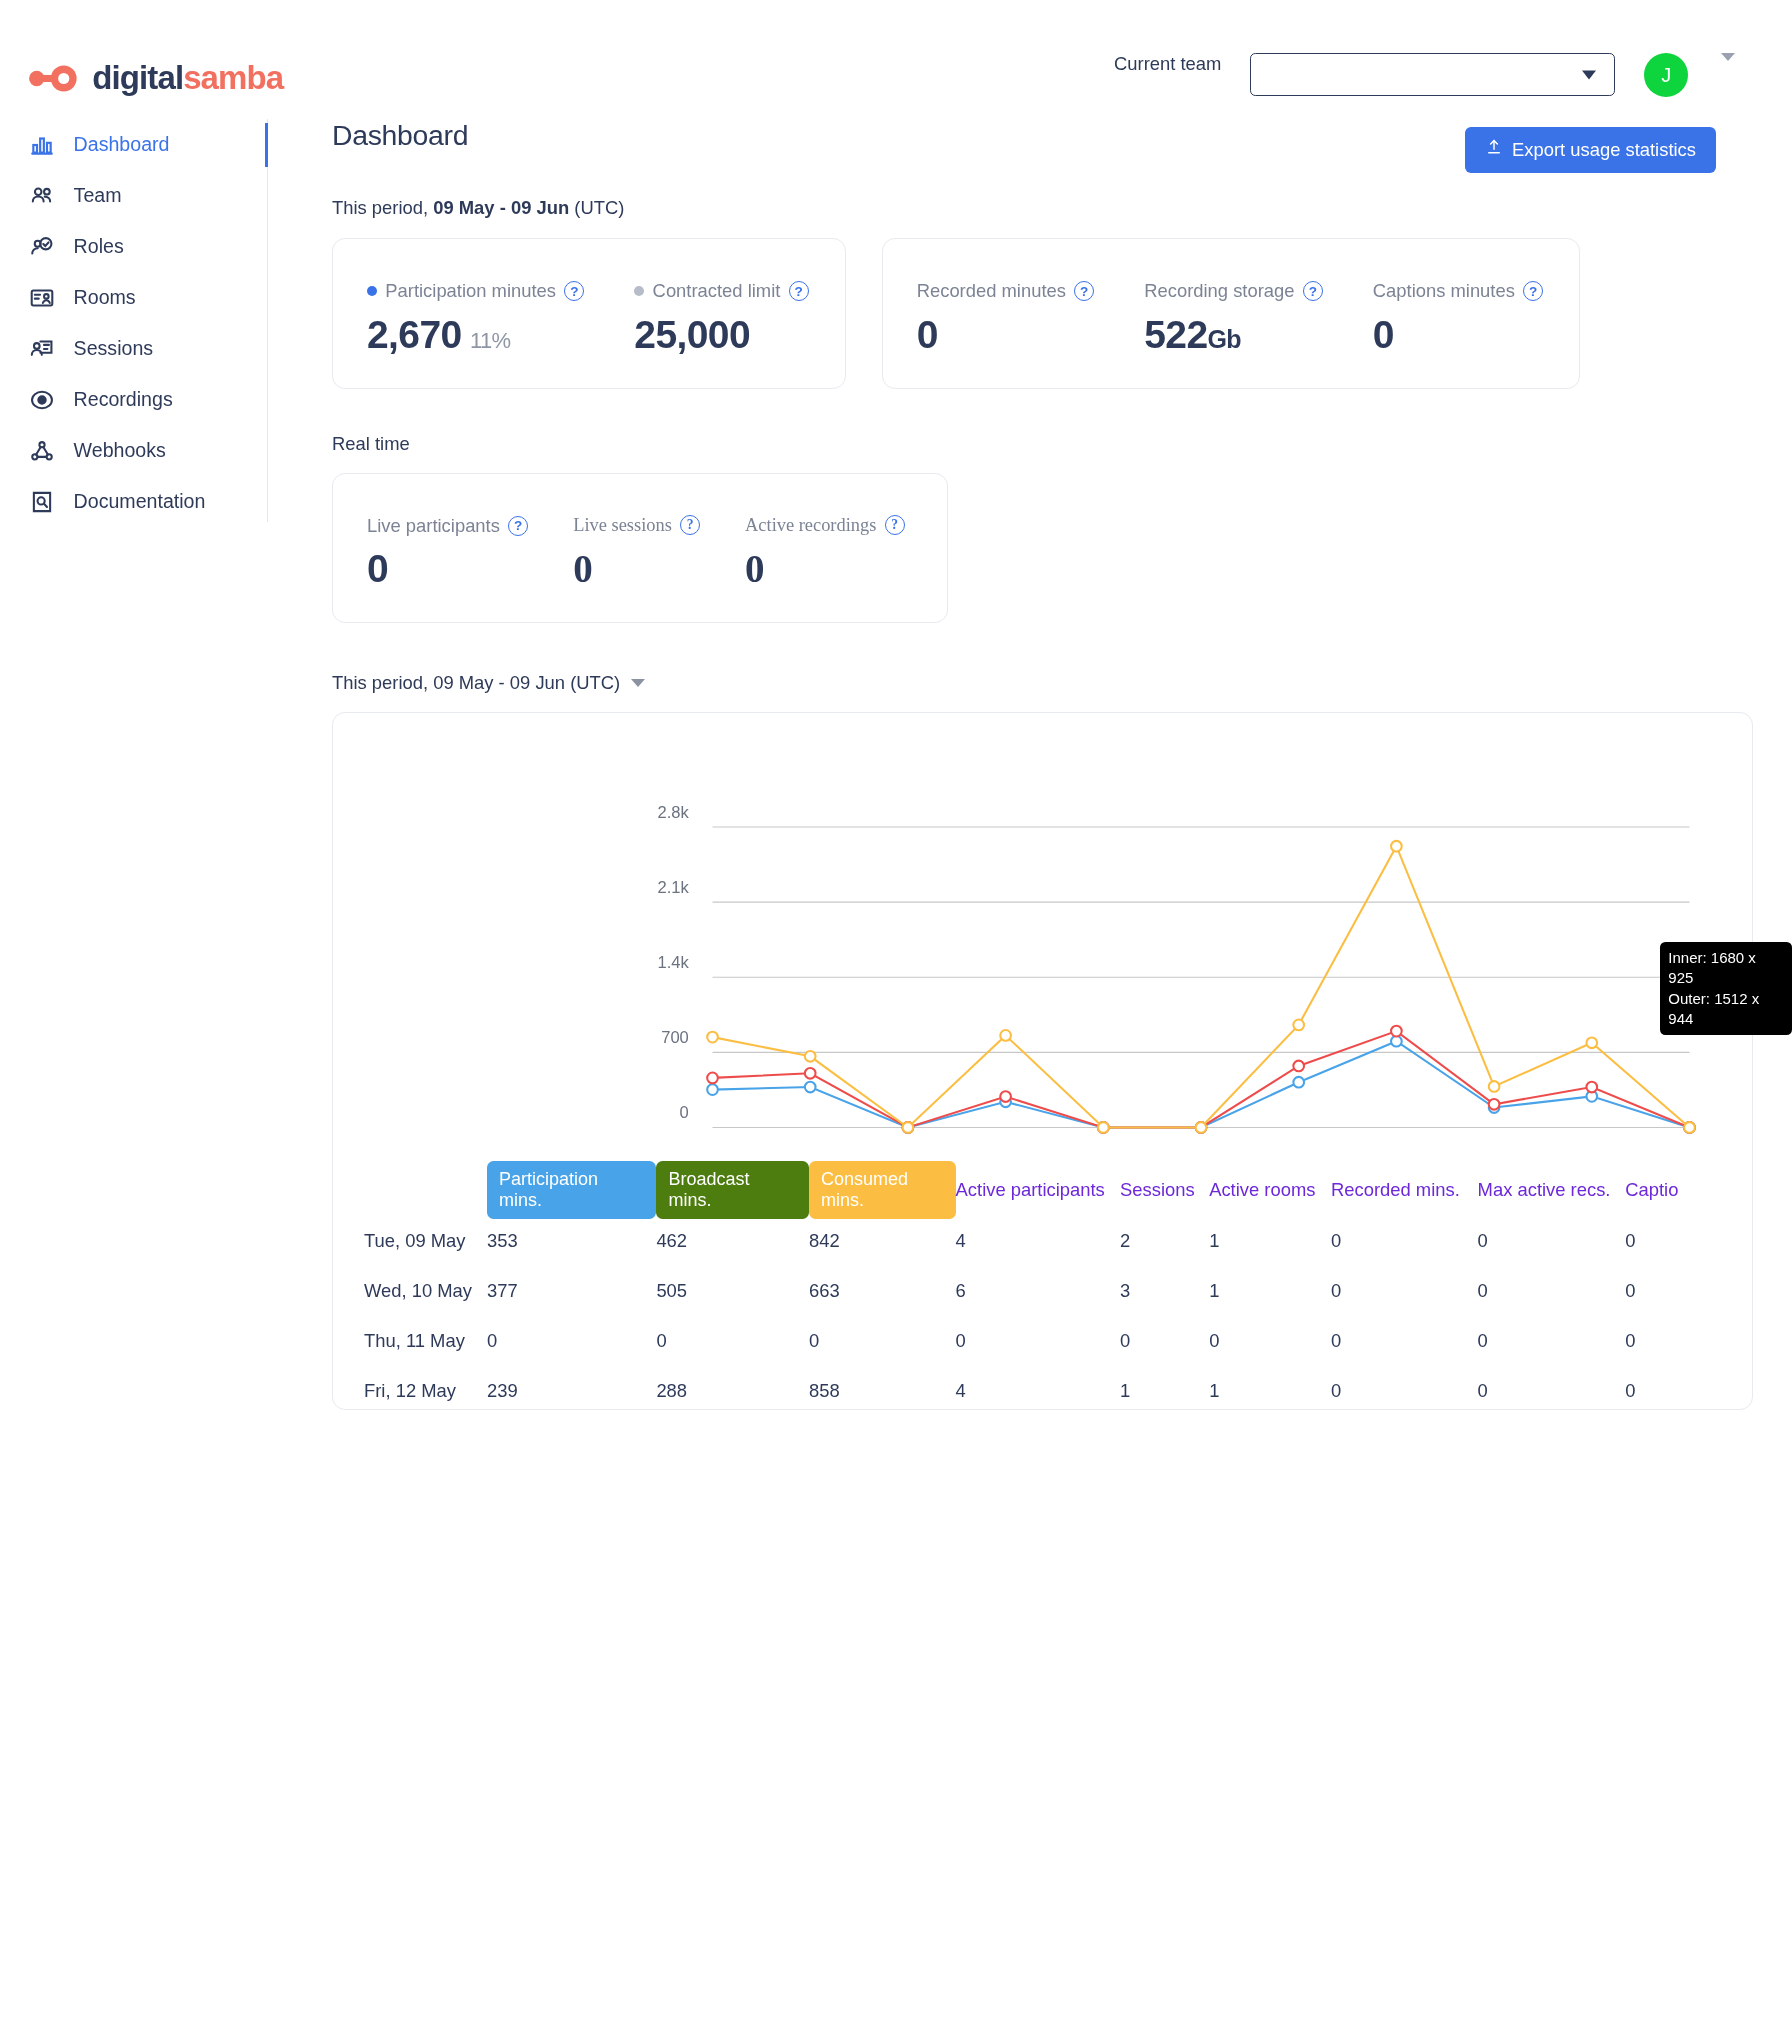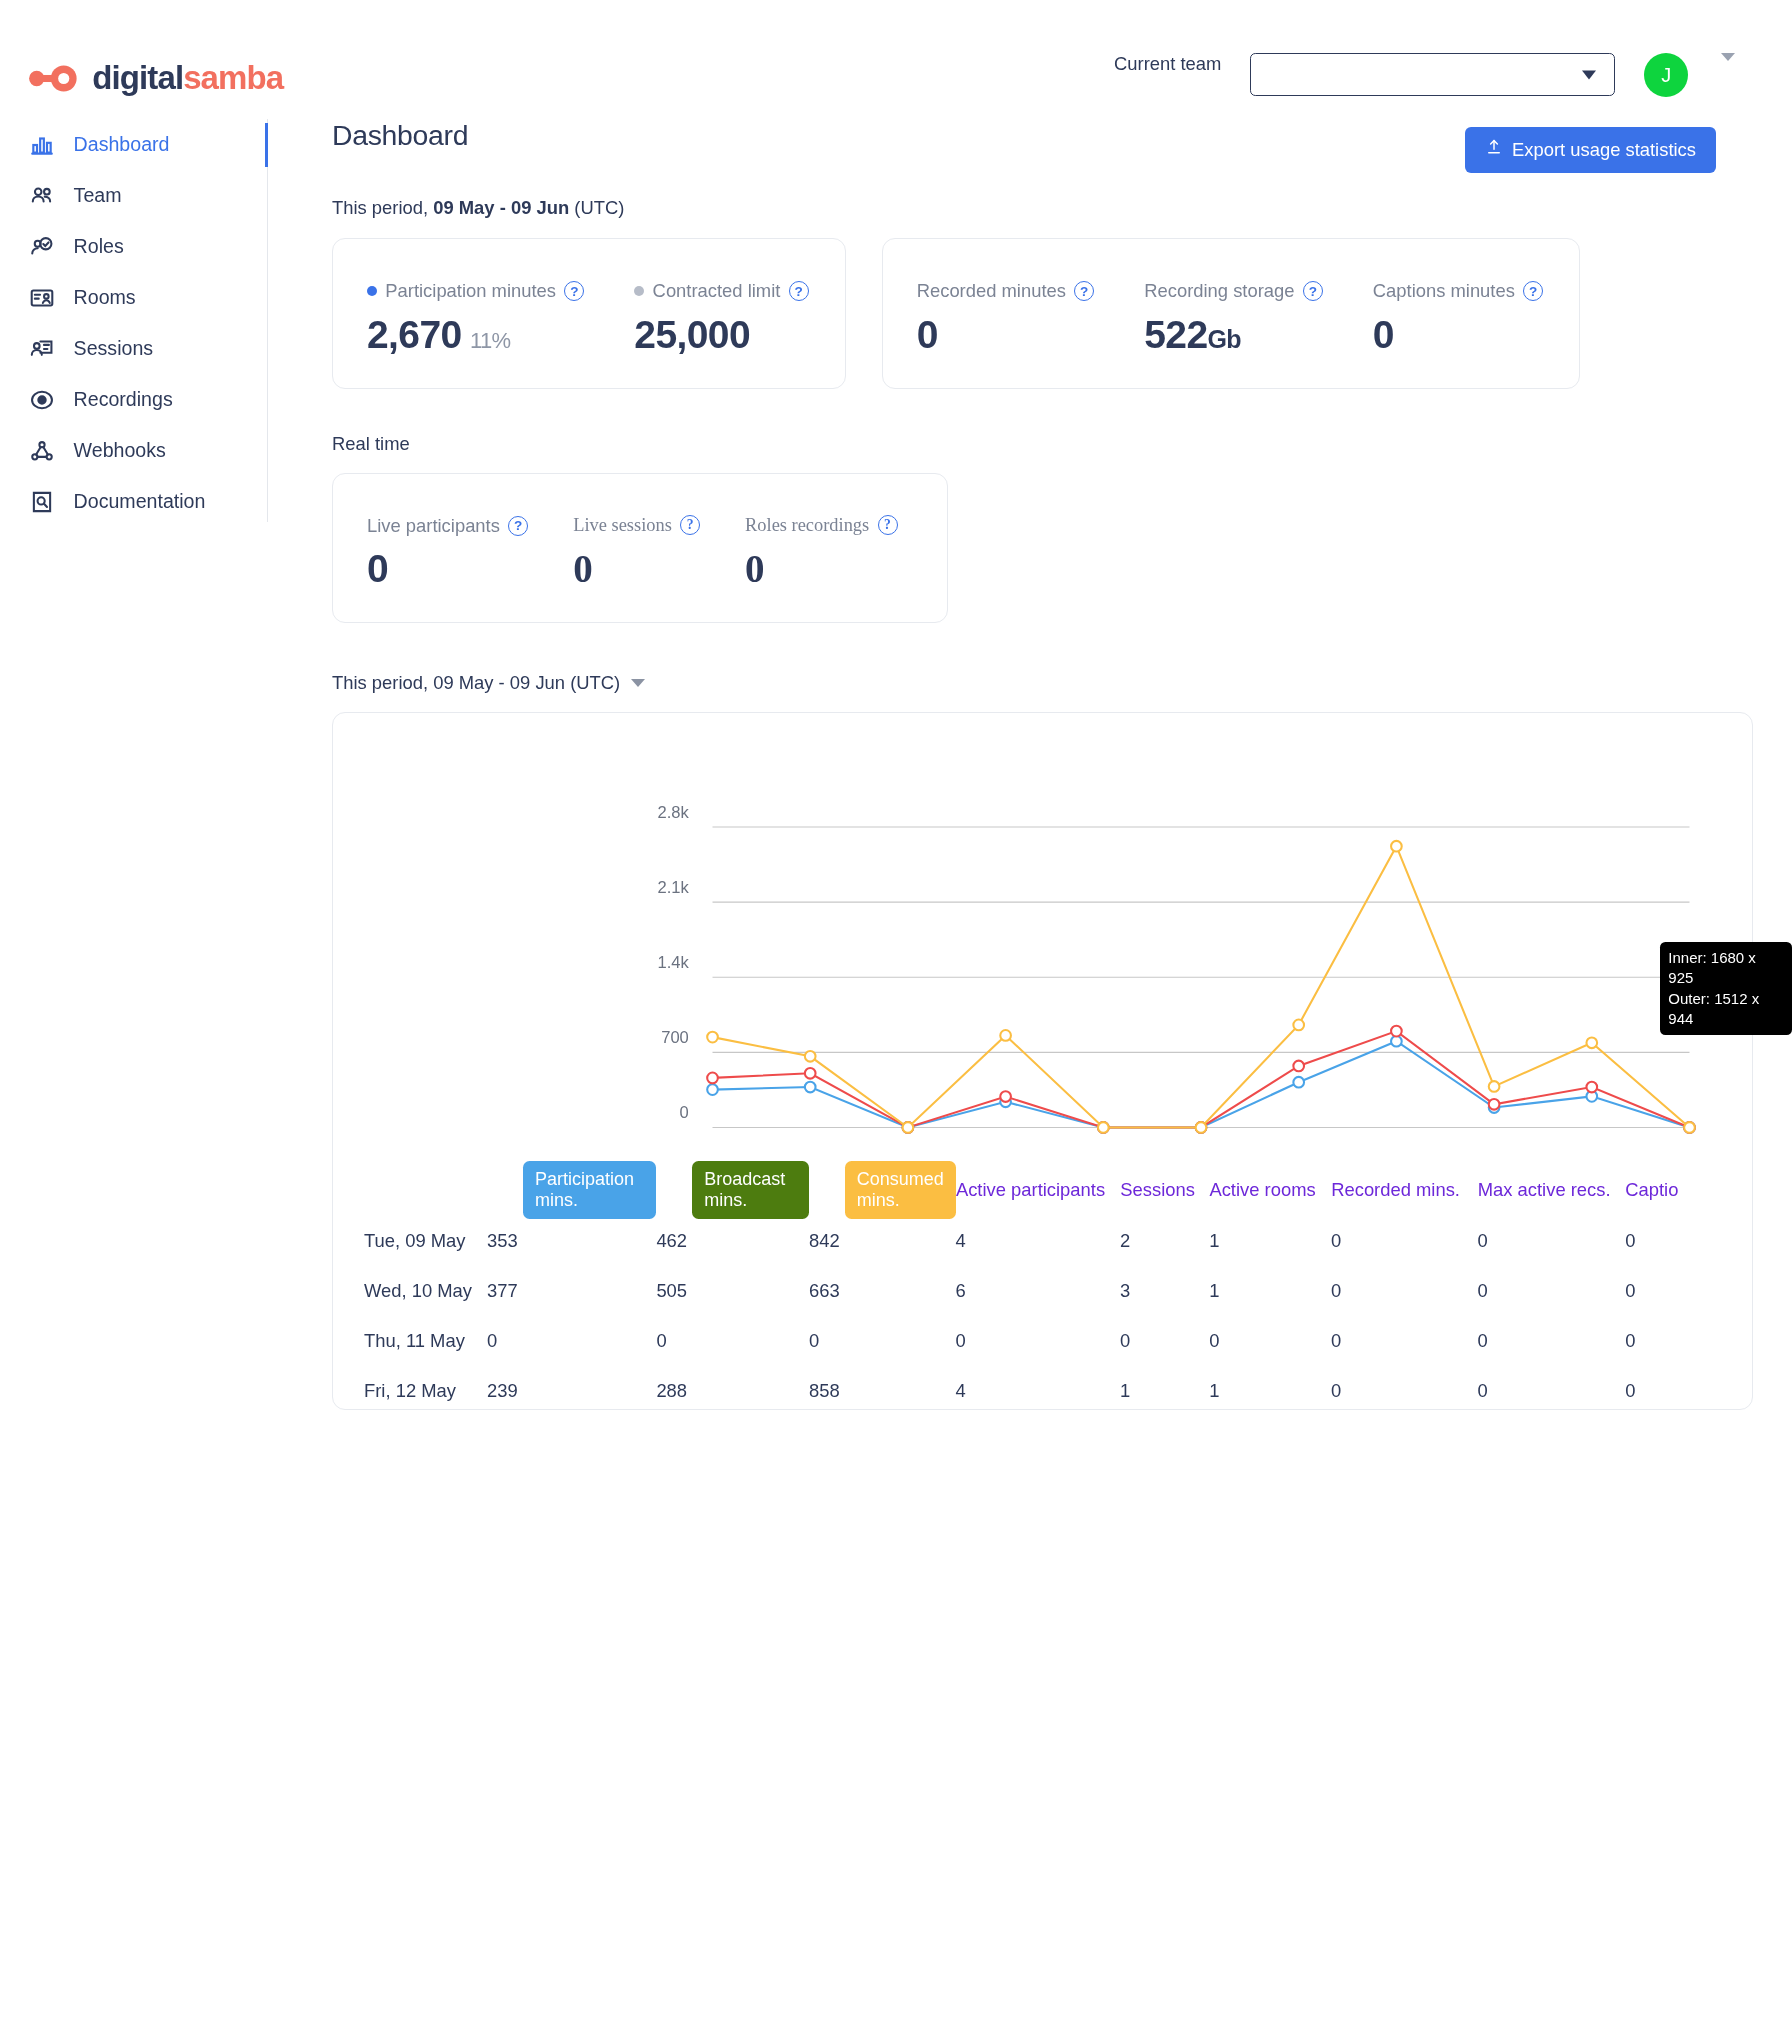--- a/index.html
+++ b/index.html
@@ -122,21 +122,21 @@
   
   .tbl { position: absolute; left: 0; top: 450px; width: 1421px; }
   .trow { display: flex; align-items: center; height: 50px; font-size: 18.4px; }
   .trow.header { height: 53px; }
   .c-date { width: 154px; padding-left: 31px; flex: none; }
   .c1 { width: 171px; } .c2 { width: 154px; } .c3 { width: 148px; }
   .c4 { width: 166px; } .c5 { width: 90px; } .c6 { width: 123px; }
   .c7 { width: 148px; } .c8 { width: 149px; } .c9 { width: 130px; }
   .pill {
     display: inline-flex; align-items: center; justify-content: center;
-    color: #fff; border-radius: 6.5px; padding: 7.7px 12px; font-size: 18px; margin-left: 36px;
+    color: #fff; border-radius: 6.5px; padding: 7.7px 12px; font-size: 18px;
   }
   .pill.blue { background: #49a3e8; }
   .pill.red  { background: #4d7c0f; }
   .pill.yellow { background: #fbbe42; }
   .hdr-txt { color: #6d28d9; font-size: 18.4px; }
 
   
   .dimtip {
     position: absolute; left: 1660px; top: 942px;
     background: #000000; color: #fff; border-radius: 5.3px;
@@ -366,21 +366,21 @@
       </div>
       <div class="metric">
         <div class="metric-head">
           <span>Live sessions</span>
           <span class="q">?</span>
         </div>
         <div class="metric-val">0</div>
       </div>
       <div class="metric">
         <div class="metric-head">
-          <span>Roles recordings</span>
+          <span>Active recordings</span>
           <span class="q">?</span>
         </div>
         <div class="metric-val">0</div>
       </div>
     </div>
 
     
     <div class="chart-period">
       <span>This period, 09 May - 09 Jun (UTC)</span>
       <span class="tri"></span>

